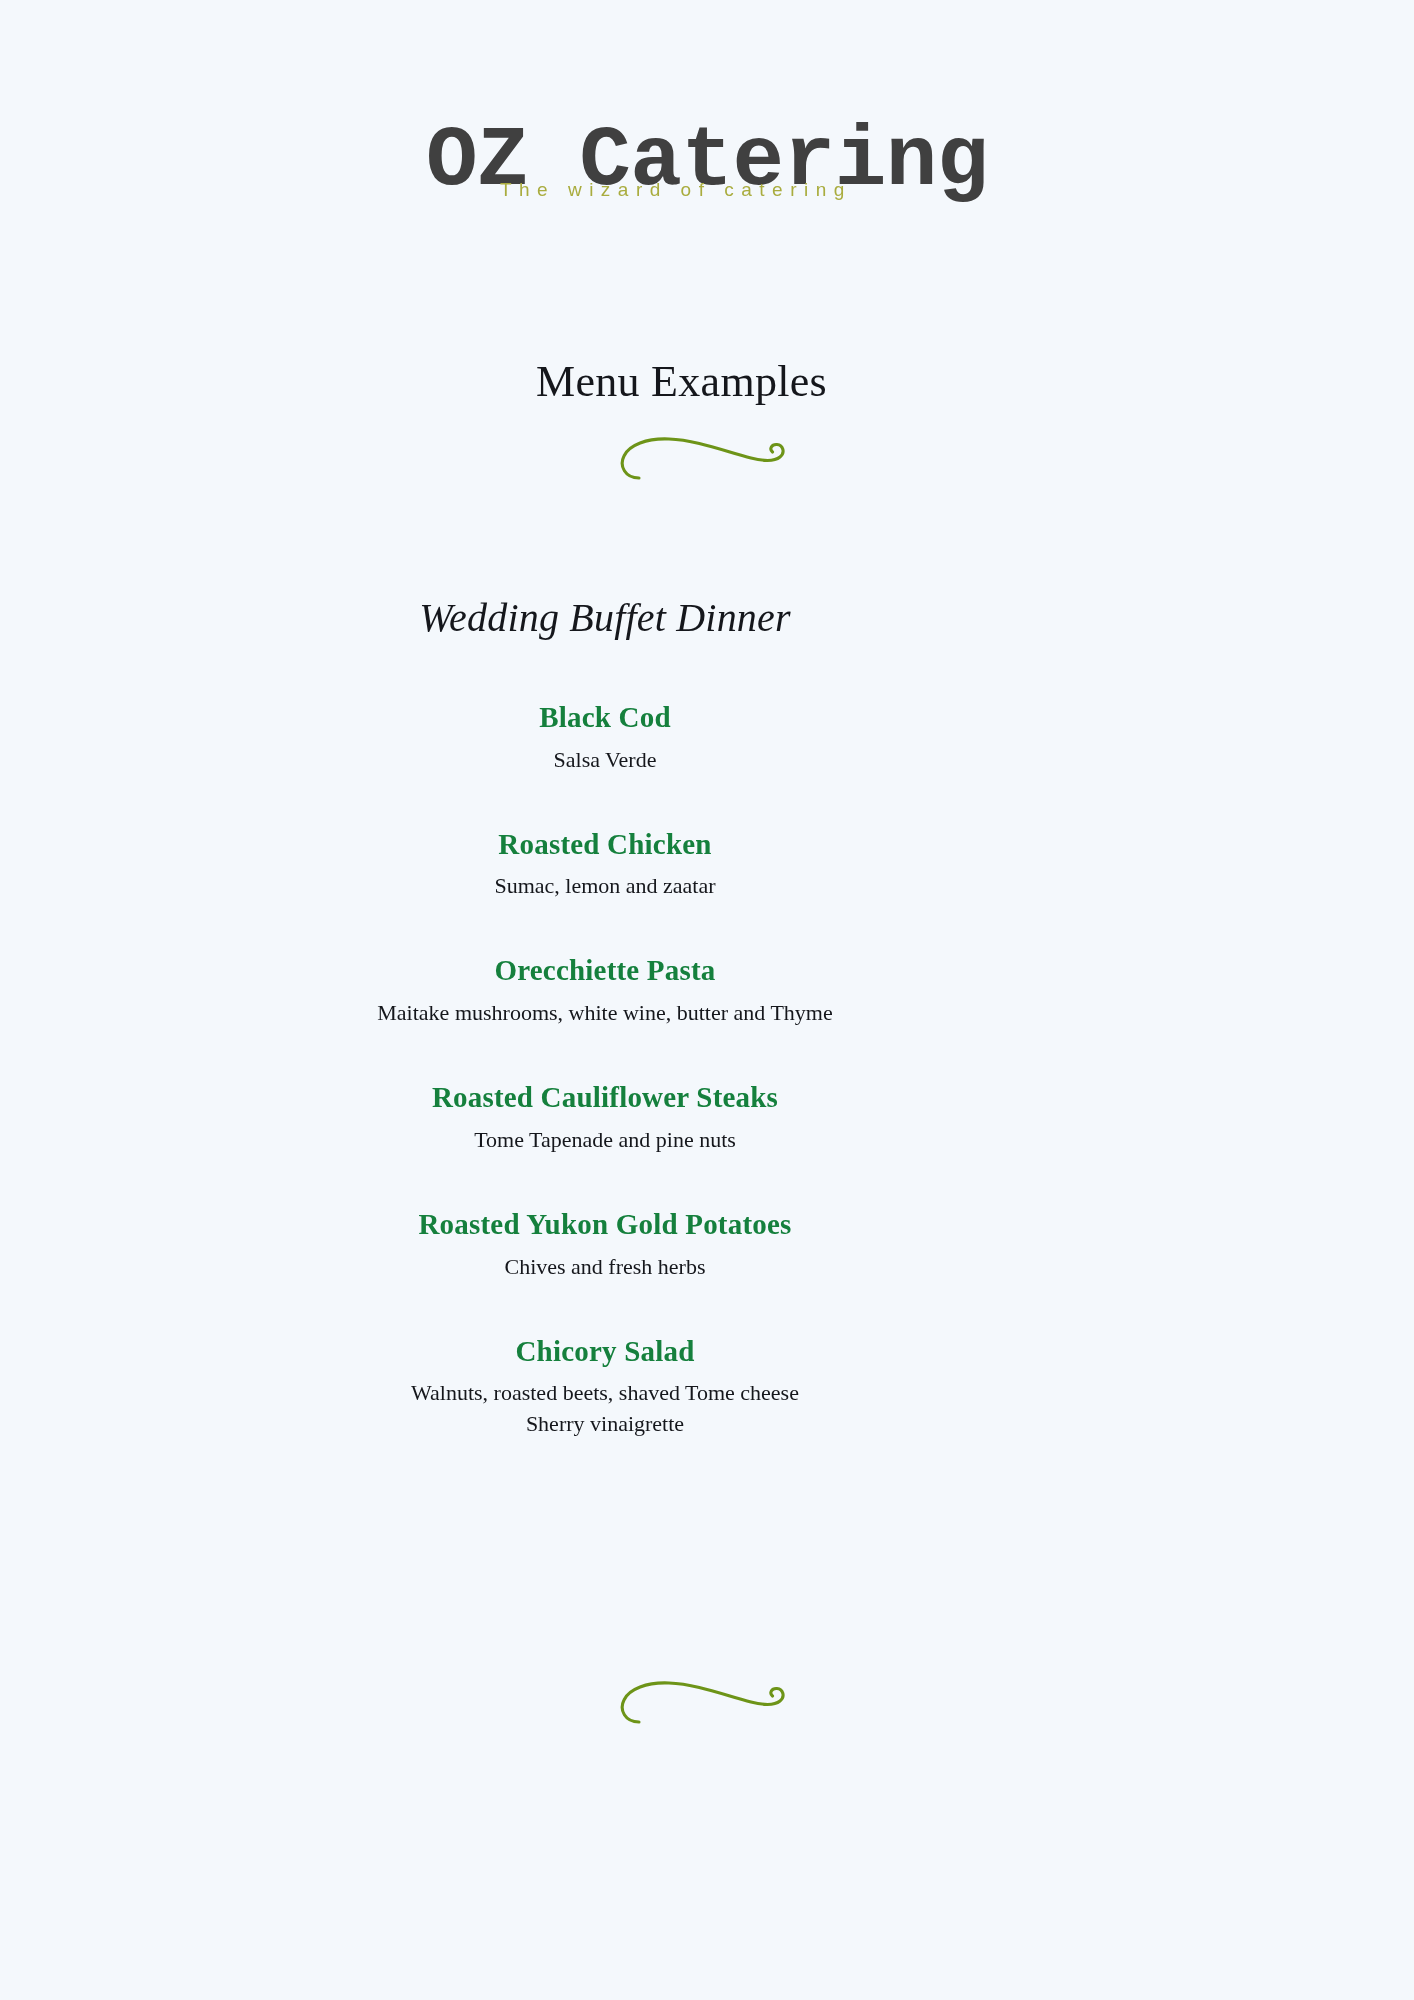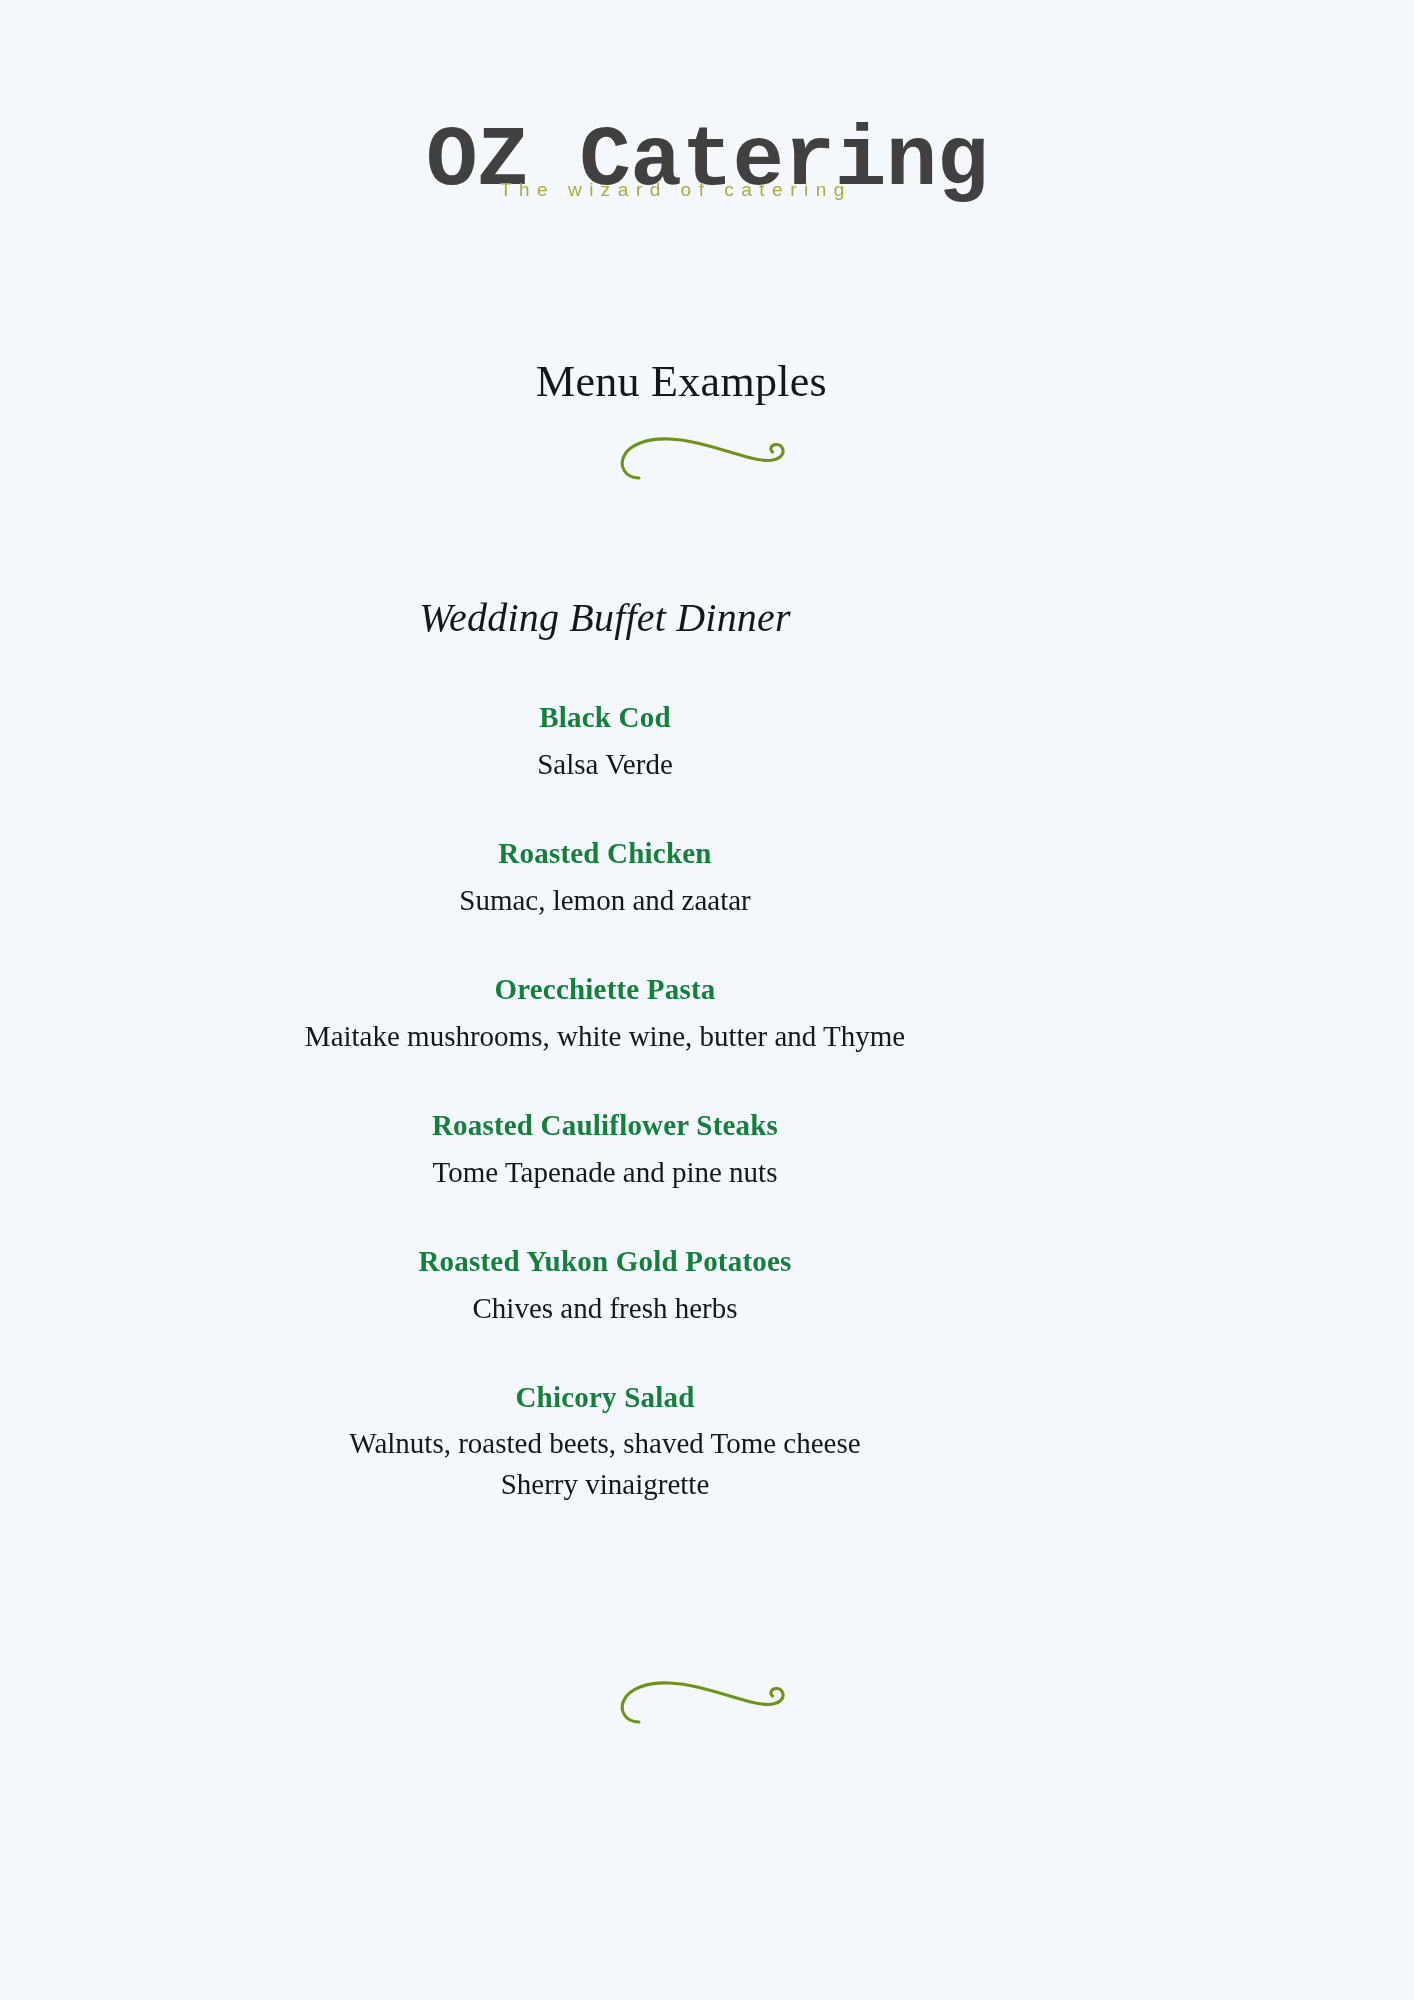--- a/index.html
+++ b/index.html
@@ -104,21 +104,21 @@
   .dish:last-child { margin-bottom: 0; }
 
   .dish-name {
     font-size: 29px;
     font-weight: bold;
     color: #15803d;
     letter-spacing: 0.2px;
     line-height: 1.3;
   }
   .dish-desc {
-    font-size: 29px;
+    font-size: 22px;
     font-weight: normal;
     color: #15171c;
     line-height: 1.32;
     margin-top: 8px;
   }
   .dish-desc + .dish-desc { margin-top: 2px; }
 </style>
 </head>
 <body>
 

